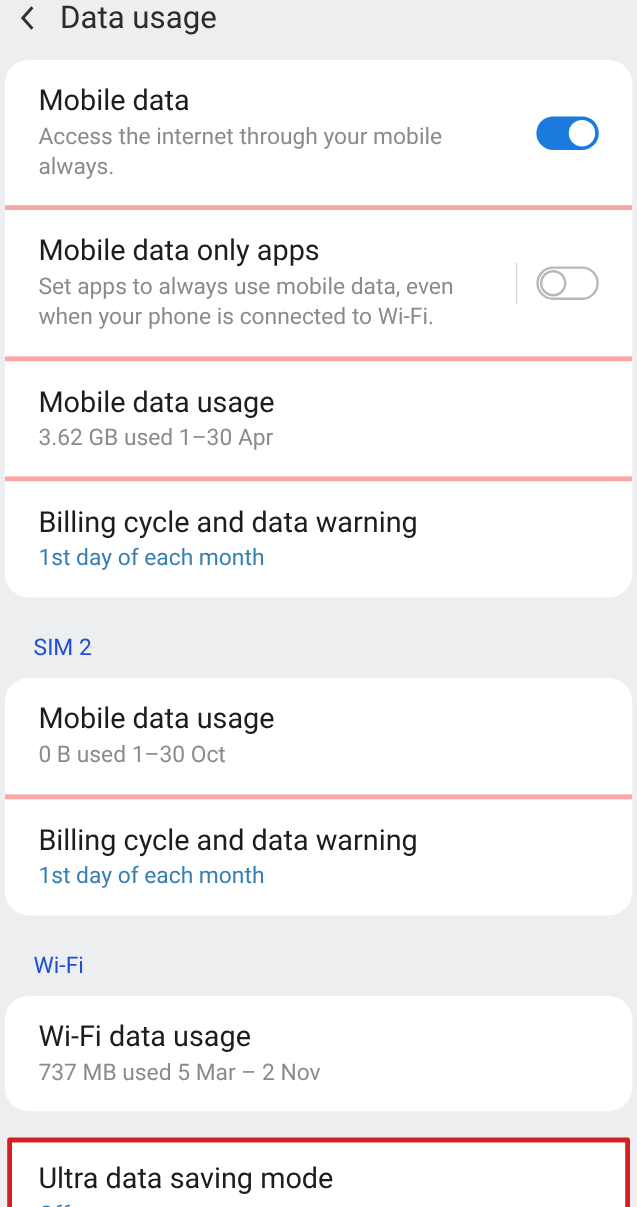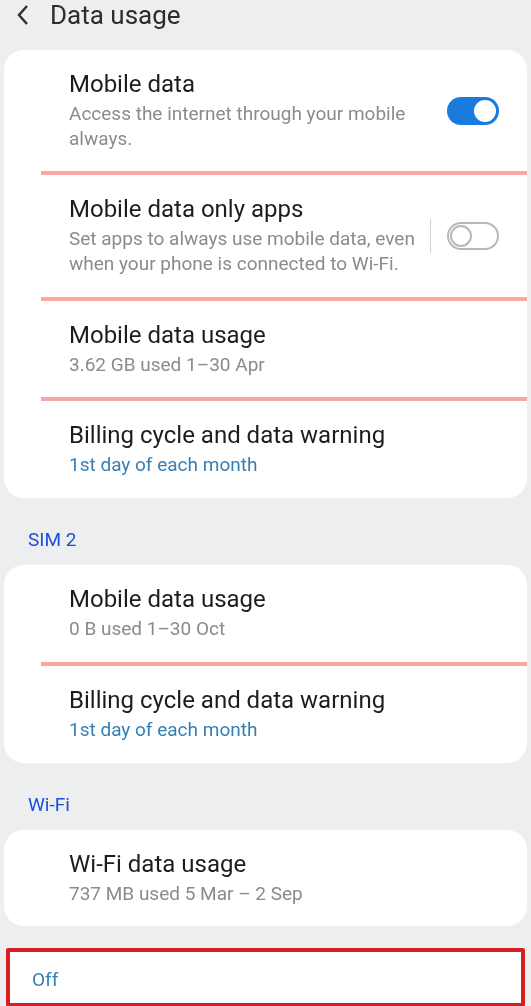--- a/index.html
+++ b/index.html
@@ -26,21 +26,20 @@
     .header-title {
       font-size: 26px;
       color: #2c2c2c;
       font-weight: 400;
     }
     .card {
       background: #fff;
       margin: 2px 4px;
       border-radius: 20px;
       overflow: hidden;
-      padding-left: 37px;
     }
     .row {
       padding: 20px 28px;
       display: flex;
       align-items: center;
       justify-content: space-between;
     }
     .row + .row { border-top: 4px solid #fca5a5; }
     .row-text { flex: 1; padding-right: 12px; }
     .row-title {
@@ -172,24 +171,25 @@
     </div>
   </div>
 </div>
 
 <div class="section-label">Wi-Fi</div>
 
 <div class="card">
   <div class="row">
     <div class="row-text">
       <div class="row-title">Wi-Fi data usage</div>
-      <div class="row-sub">737 MB used 5 Mar – 2 Sep</div>
+      <div class="row-sub">737 MB used 5 Mar – 2 Nov</div>
     </div>
   </div>
 </div>
 
 <div class="highlight-box">
   <div class="row">
     <div class="row-text">
+      <div class="row-title">Ultra data saving mode</div>
       <div class="row-sub blue">Off</div>
     </div>
   </div>
 </div>
 
 </body></html>

